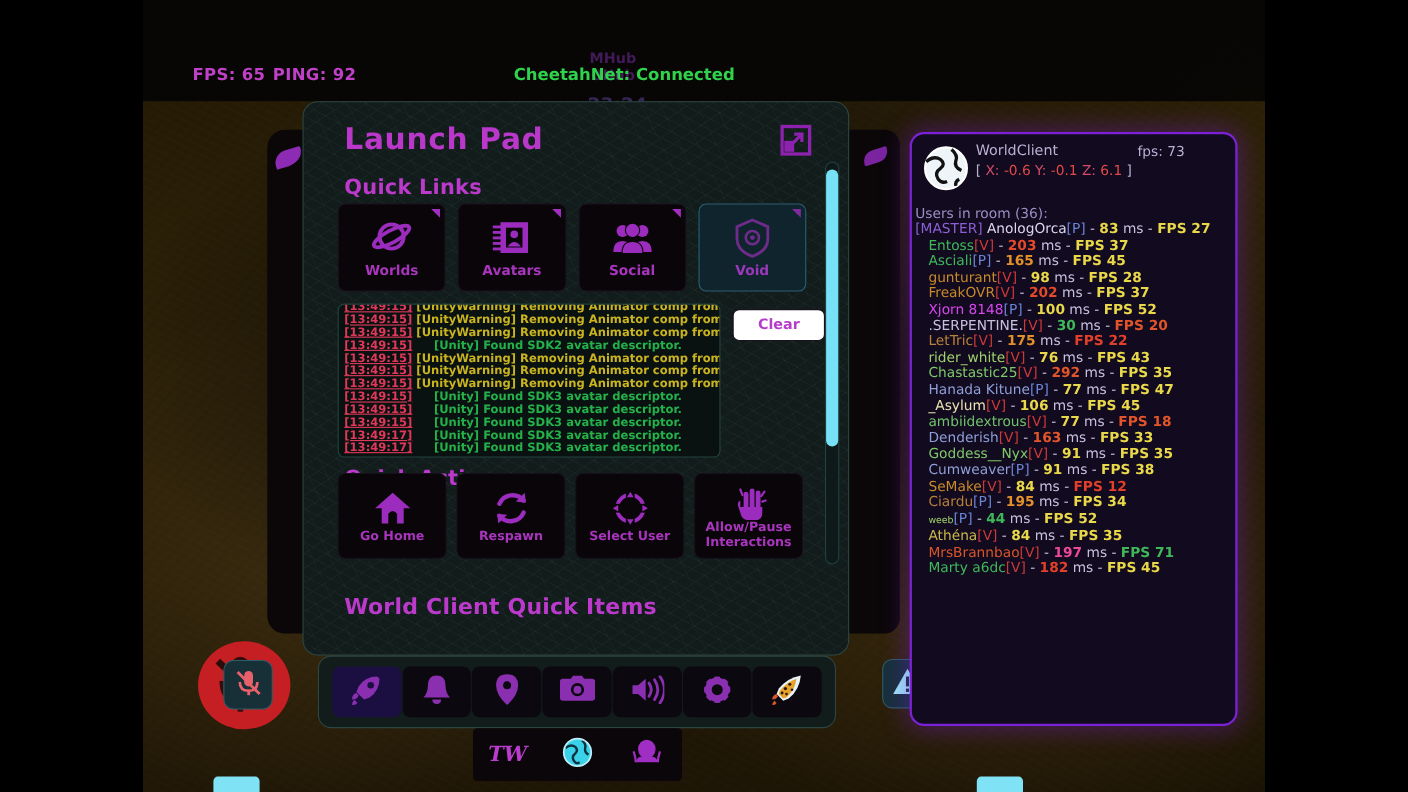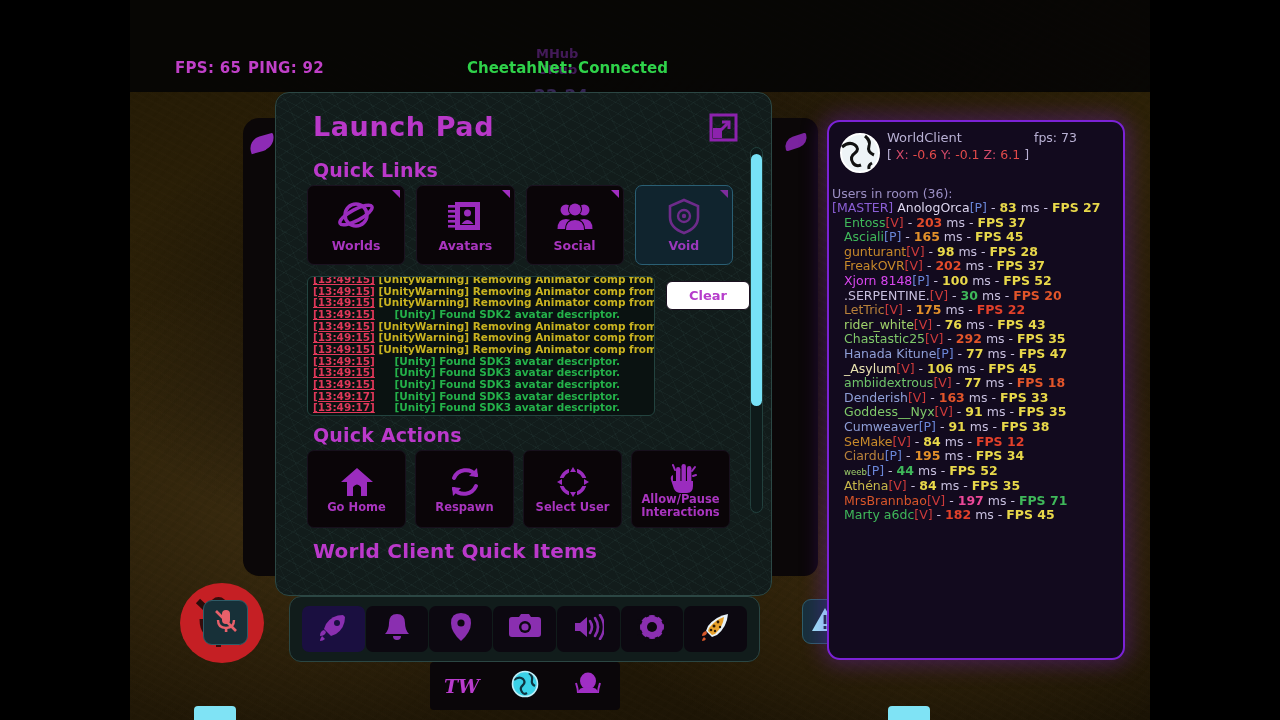--- a/index.html
+++ b/index.html
@@ -157,21 +157,21 @@
     position: absolute; right: 8px; top: 54px; width: 13px; height: 366px;
     background: #0e1a1a; border: 1px solid #22403d; border-radius: 7px;
   }
   .scrollbar-thumb {
     position: absolute; right: 9px; top: 61px; width: 11px; height: 252px;
     background: #77e2f7; border-radius: 6px;
   }
 
   
   .actions {
-    position: absolute; left: 31px; top: 357px; width: 426px;
+    position: absolute; left: 31px; top: 337px; width: 426px;
     display: flex; gap: 9px;
   }
   .act {
     position: relative; width: 99px; height: 78px;
     background: #0a0508; border: 1px solid #17101c; border-radius: 7px;
     display: flex; flex-direction: column; align-items: center;
     justify-content: flex-start; padding-top: 12px;
   }
   .act .ic { height: 38px; display:flex; align-items:center; justify-content:center; }
   .act .lbl {

